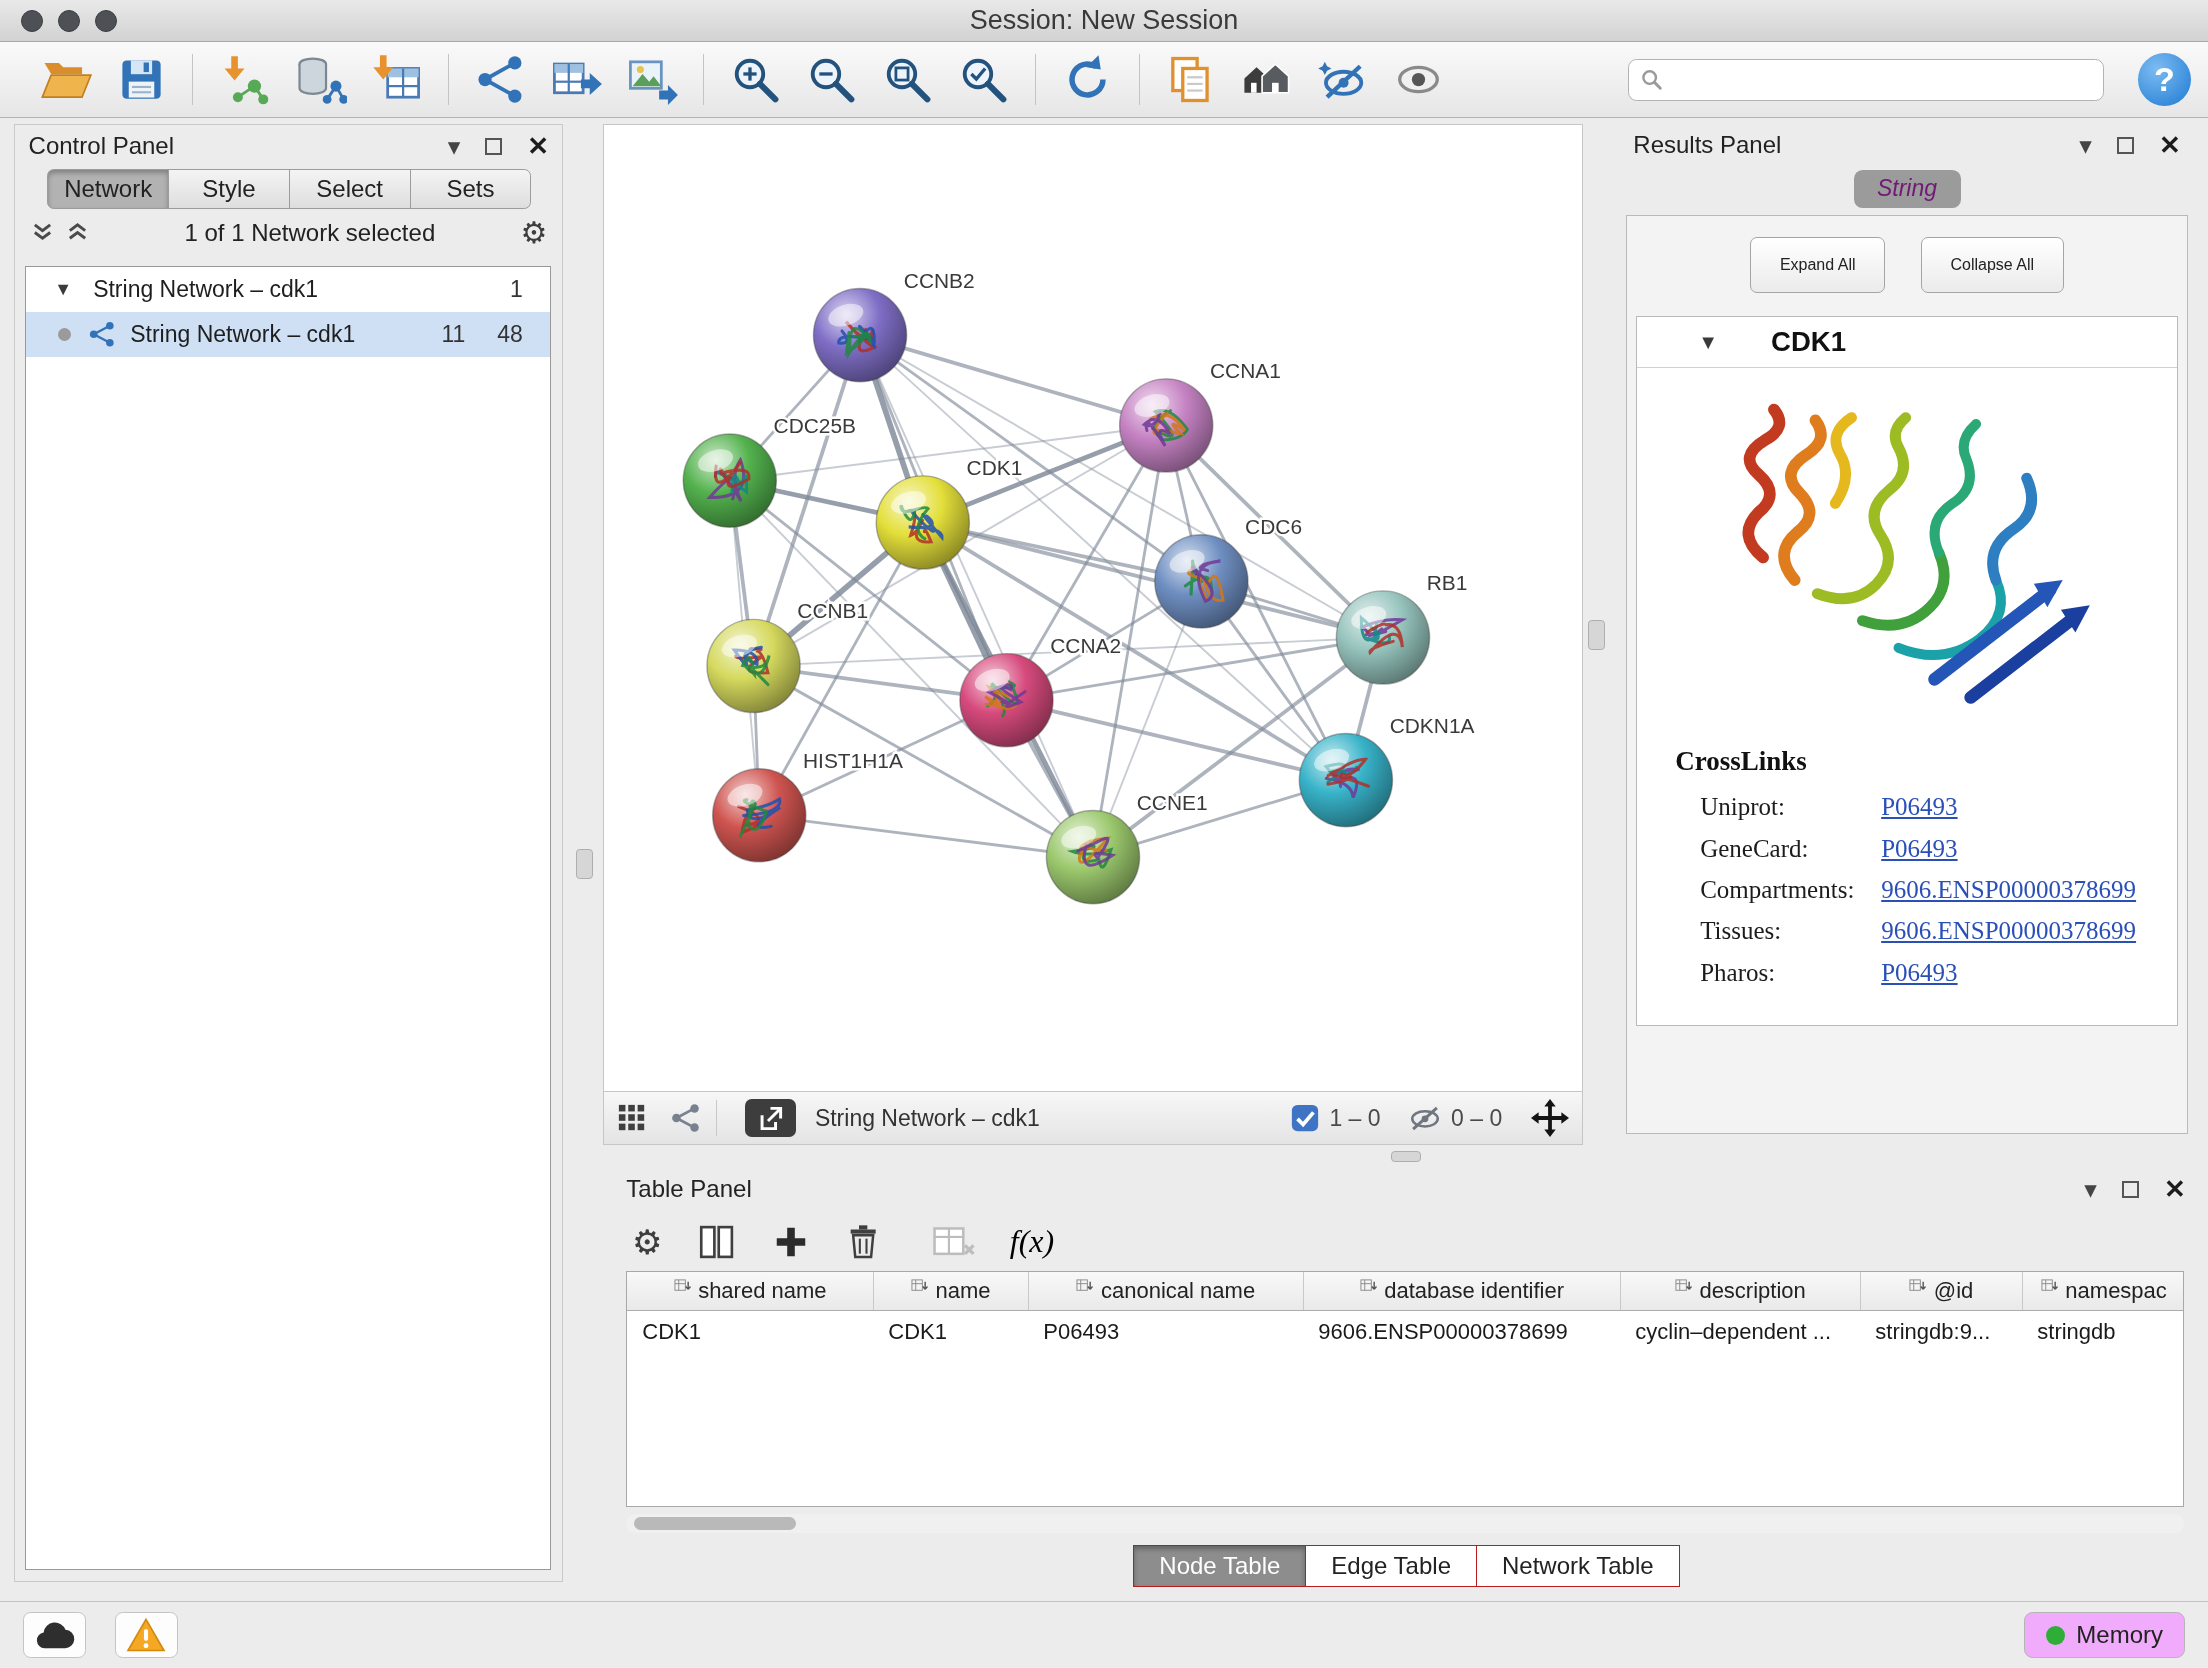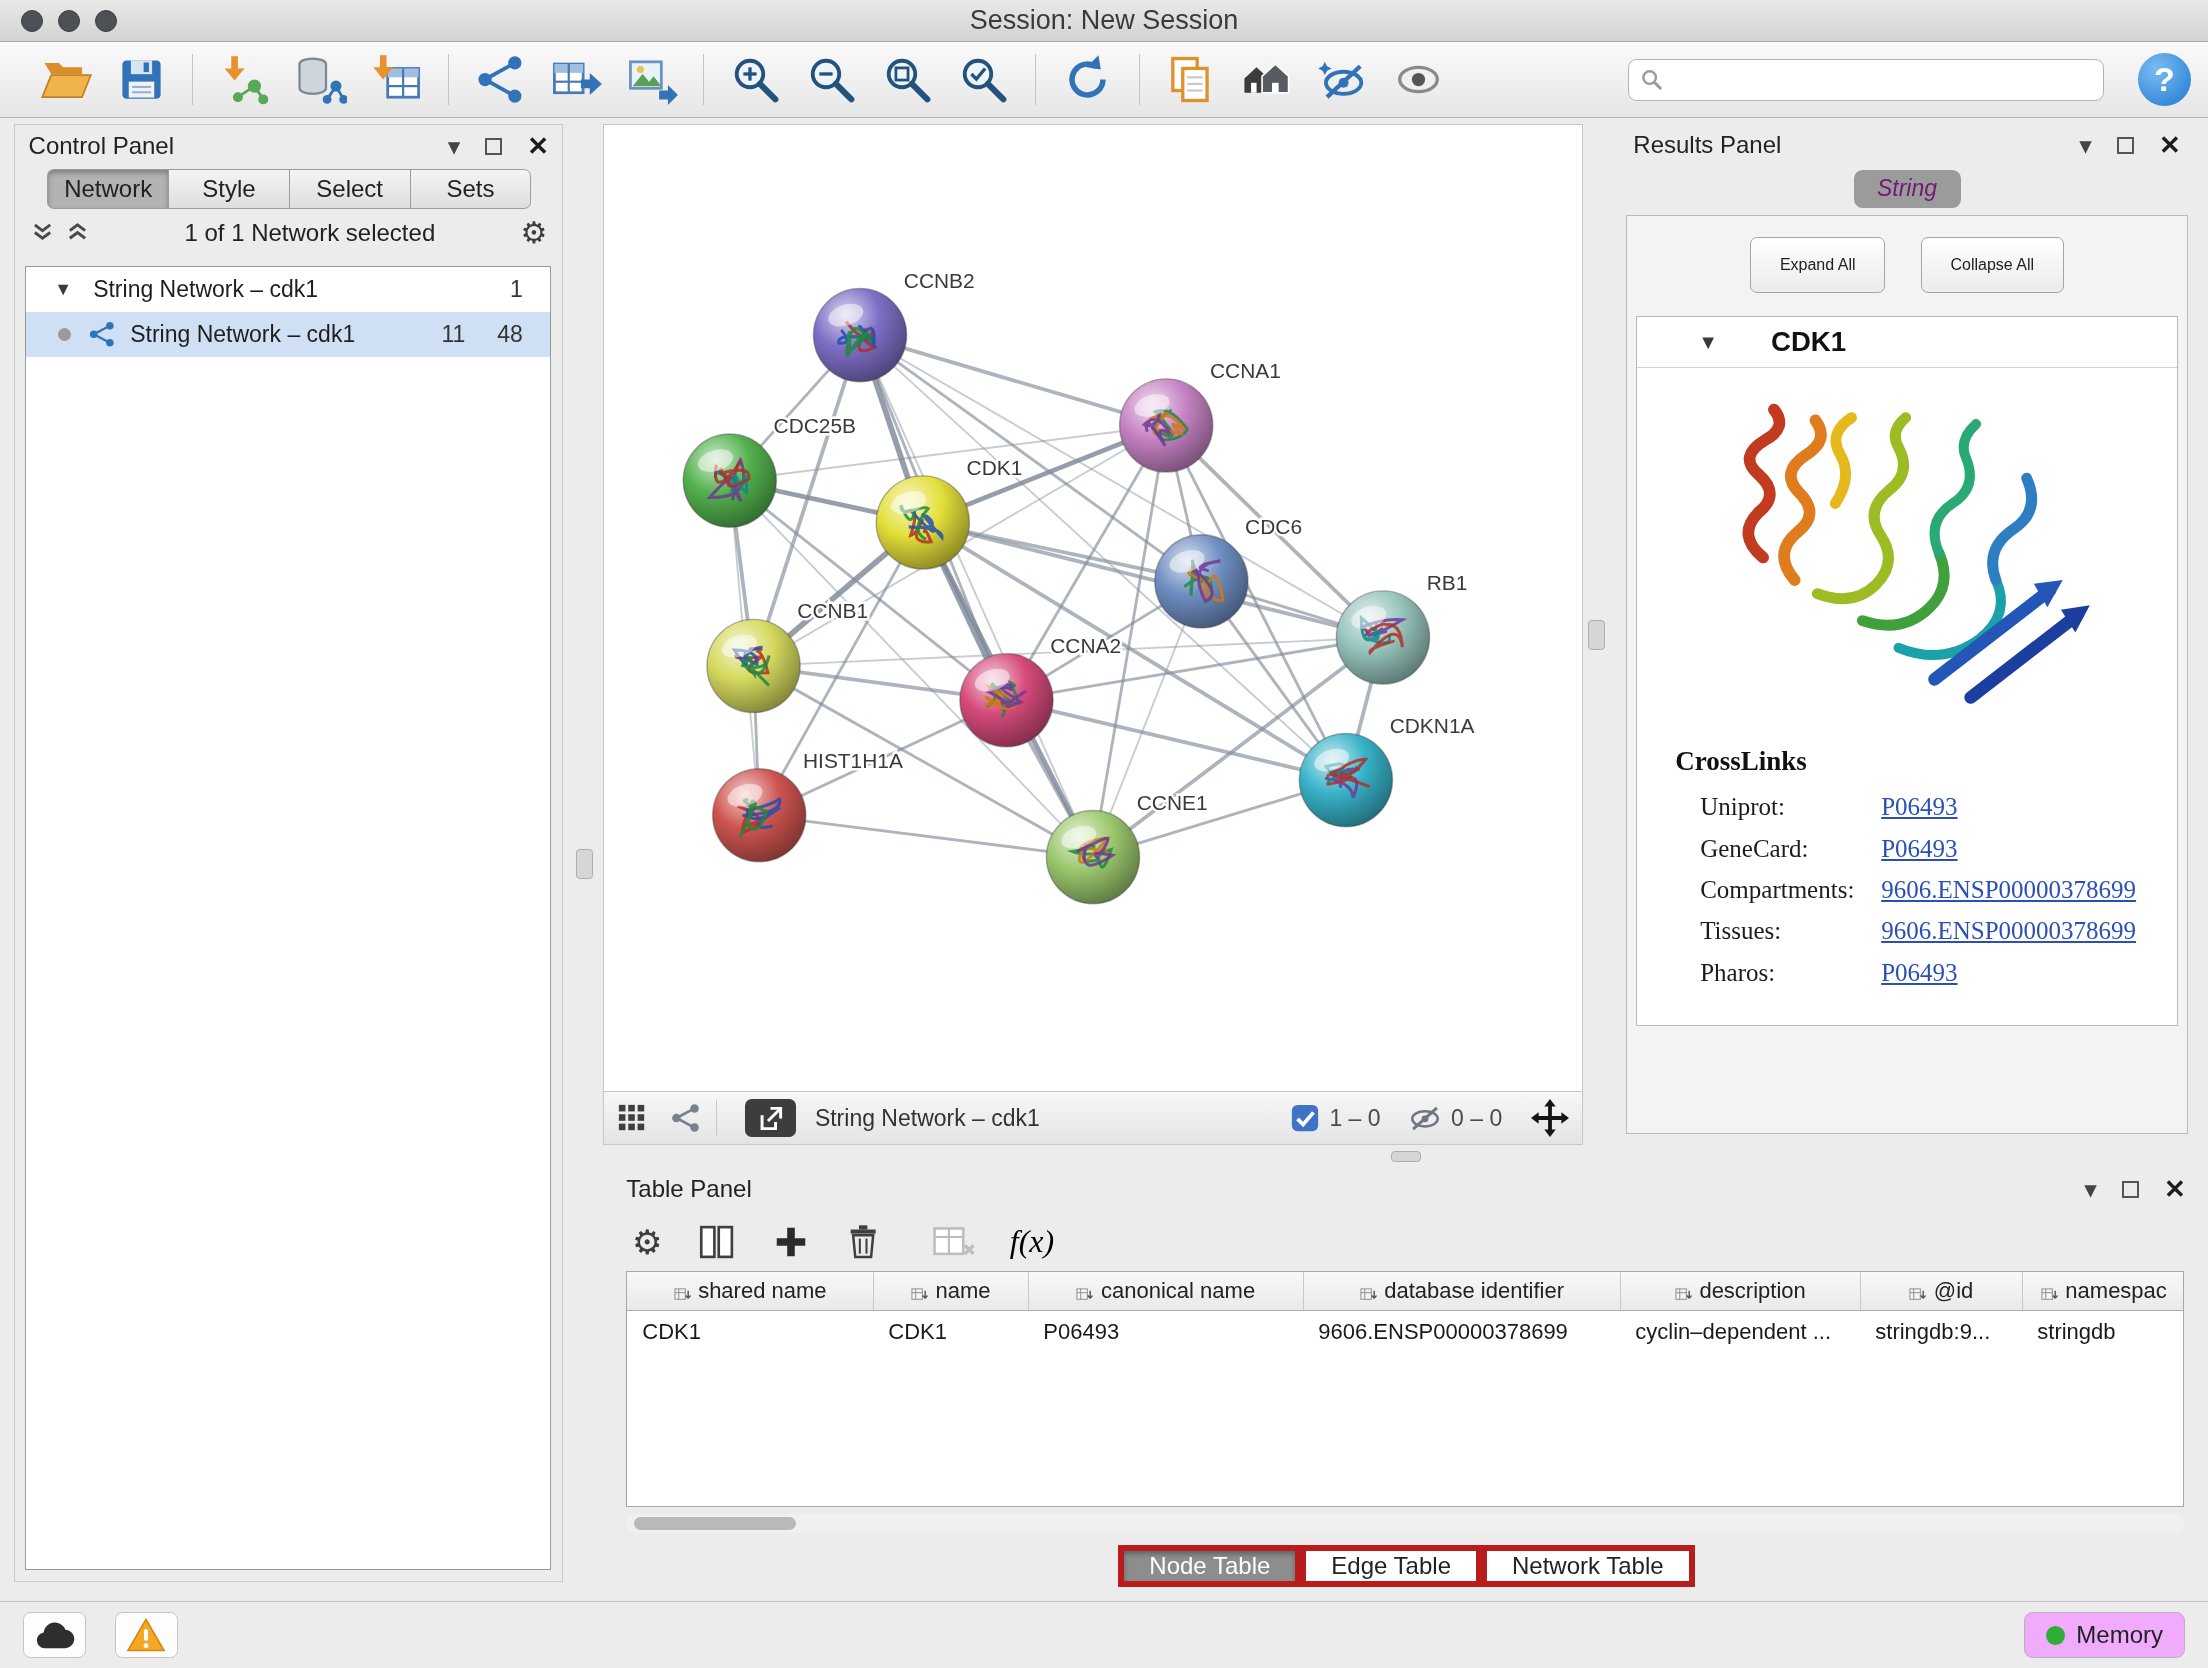--- a/index.html
+++ b/index.html
@@ -79,26 +79,26 @@
 
   
   .table-panel{position:absolute;left:613px;top:1168px;width:1586px;height:430px;background:#ececec;}
   .tp-toolbar{position:absolute;left:0;top:46px;height:55px;display:flex;align-items:center;padding-left:19px;gap:34px;}
   .tp-icon{display:flex;align-items:center;justify-content:center;cursor:pointer;}
   .fx{font-family:"Liberation Serif",serif;font-style:italic;font-size:32px;color:#000000;}
   .gear2{font-size:34px;color:#3d3d3d;}
   .table-wrap{position:absolute;left:13.3px;right:15px;top:103px;height:236px;background:#fff;border:1px solid #a8a8a8;overflow:hidden;}
   table{border-collapse:collapse;table-layout:fixed;width:1557px;font-size:22px;}
   th{background:linear-gradient(#f8f8f8,#e9e9e9);border-right:1px solid #c9c9c9;border-bottom:1px solid #adadad;height:38px;font-weight:normal;color:#222;white-space:nowrap;overflow:hidden;}
-  th .thwrap{display:flex;align-items:flex-end;justify-content:center;gap:7.6px;}
+  th .thwrap{display:flex;align-items:flex-start;justify-content:center;gap:7.6px;}
   td{padding:8.6px 15px;text-align:left;white-space:nowrap;overflow:hidden;color:#1a1a1a;}
   .hscroll{position:absolute;left:13.3px;right:15px;top:346px;height:19px;background:#f0f0f0;border-radius:9.5px;}
   .hthumb{position:absolute;left:7.6px;top:2.9px;width:162px;height:13.3px;background:#b9b9b9;border-radius:6.7px;cursor:pointer;}
   .table-tabs{position:absolute;left:0;right:0;top:377px;display:flex;justify-content:center;}
-  .ttab{height:42px;padding:0 25px;display:flex;align-items:center;font-size:24px;background:#fff;border:6px solid #b91c1c;margin-right:-1px;cursor:pointer;}
+  .ttab{height:42px;padding:0 25px;display:flex;align-items:center;font-size:24px;background:#fff;border:1px solid #b91c1c;margin-right:-1px;cursor:pointer;}
   .ttab.selected{background:#8d8d8d;color:#fff;box-shadow:inset 0 2.9px 4.8px rgba(0,0,0,.3);}
 
   
   .statusbar{position:absolute;left:0;bottom:0;width:100%;height:67px;background:#ececec;border-top:1px solid #c2c2c2;display:flex;align-items:center;padding:0 23px;gap:28.5px;}
   .sb-btn{width:63px;height:46px;background:#fdfdfd;border:1px solid #c4c4c4;border-radius:7.6px;display:flex;align-items:center;justify-content:center;cursor:pointer;}
   .mem-btn{margin-left:auto;height:46px;padding:0 21px;background:#f0abfc;border:1px solid #b4b4b4;border-radius:8.6px;display:flex;align-items:center;gap:11.4px;font-size:24px;cursor:pointer;}
   .mem-dot{width:19px;height:19px;border-radius:50%;background:#2fae37;}
 
   .splitter{position:absolute;background:#d6d6d6;border:1px solid #aeaeae;border-radius:3.8px;cursor:pointer;}
 </style>

